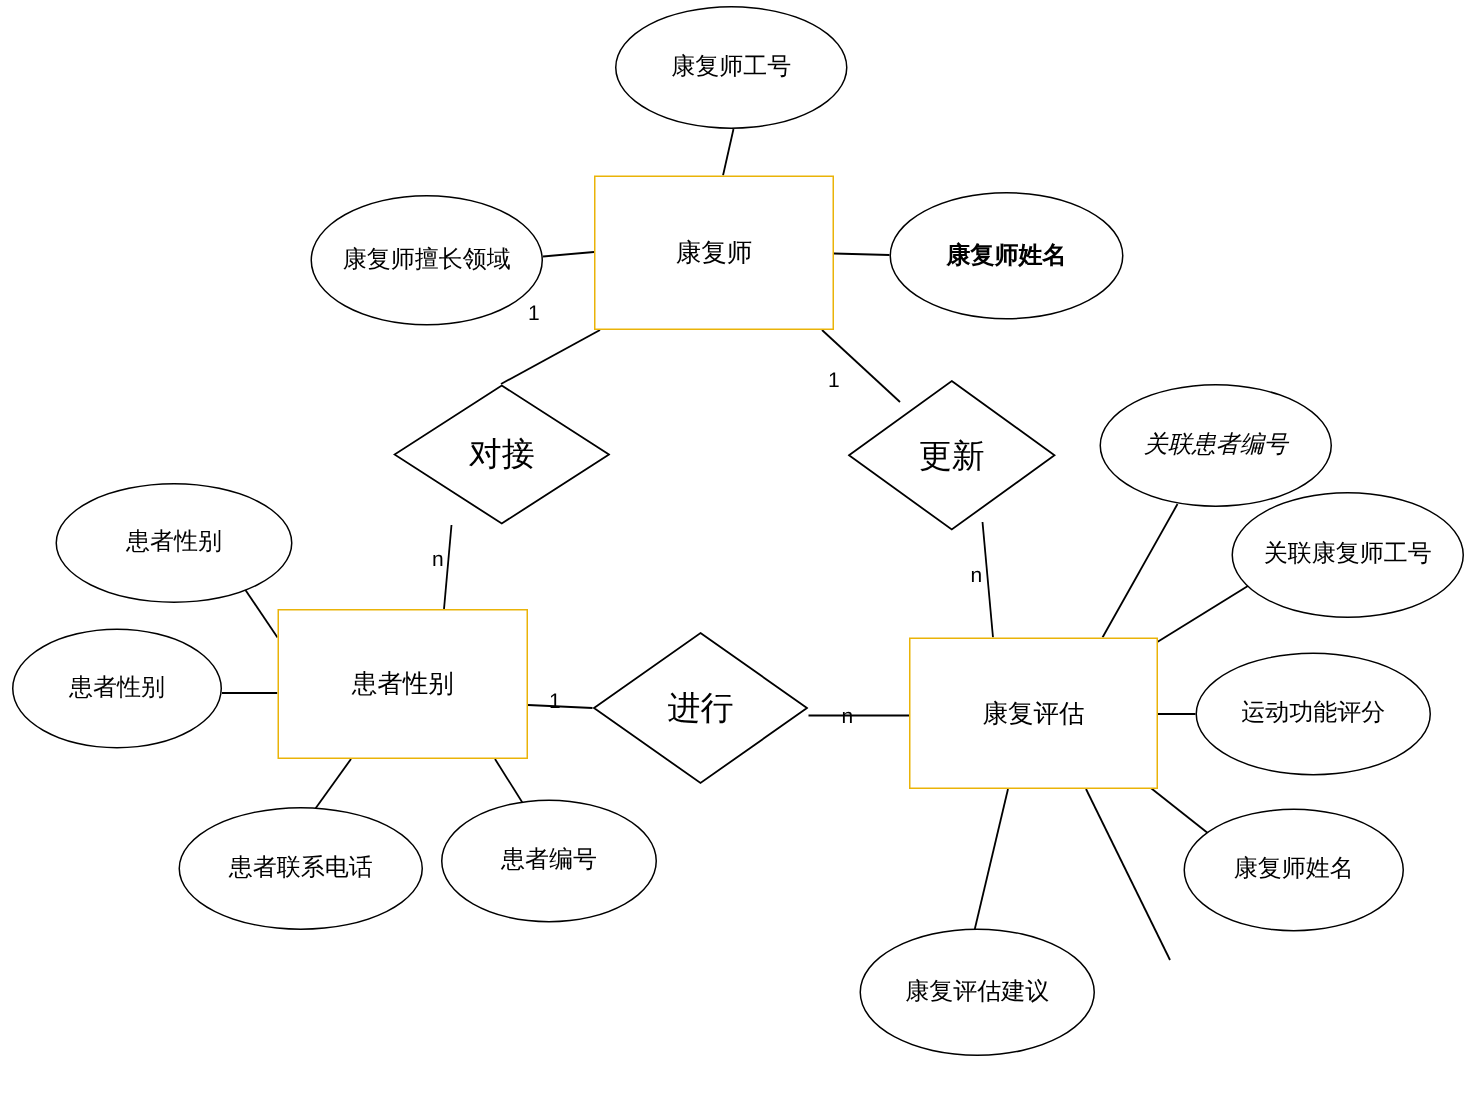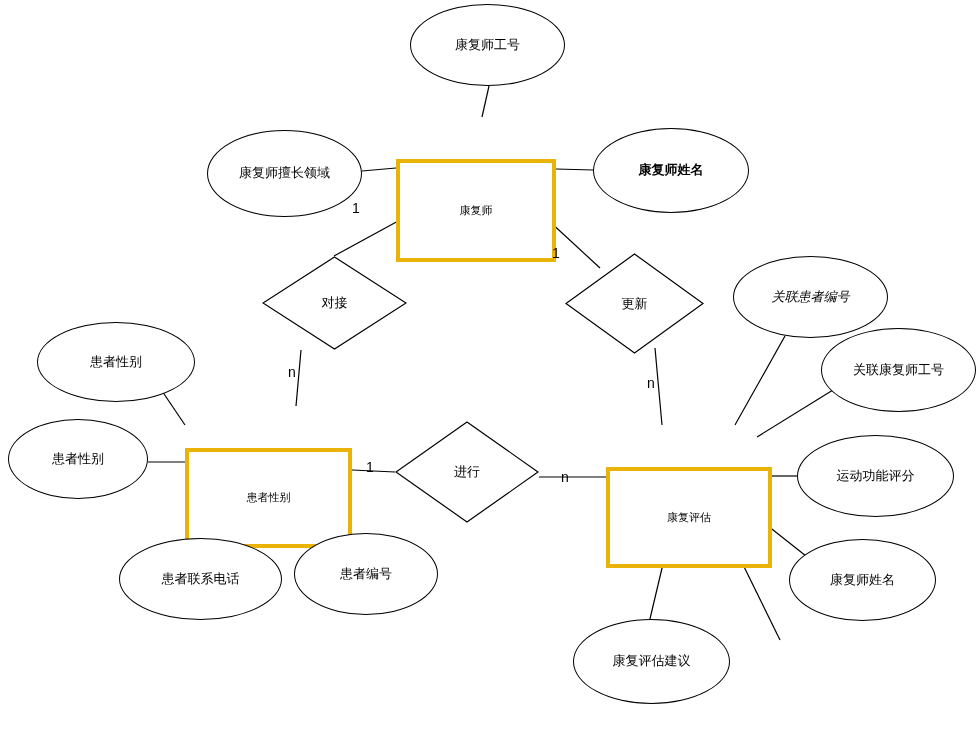--- a/index.html
+++ b/index.html
@@ -26,30 +26,29 @@
     position: absolute;
     box-sizing: border-box;
     display: flex;
     align-items: center;
     justify-content: center;
     text-align: center;
     color: #000000;
     line-height: 1.25;
   }
   .entity {
-    border: 4px solid #eab308;
-    background: #ffffff;
-    font-size: 11px;
-    margin-top: 42px;
+    border: 1px solid #eab308;
+    background: #ffffff;
+    font-size: 17px;
   }
   .ellipse {
     border: 1px solid #000000;
     border-radius: 50%;
     background: #ffffff;
-    font-size: 13px;
+    font-size: 16px;
     padding: 2px 6px;
   }
   .diamond-wrap {
     position: absolute;
   }
   .diamond-box {
     position: absolute;
     left: 0;
     top: 0;
     width: 100%;
@@ -57,21 +56,21 @@
   }
   .diamond-label {
     position: absolute;
     left: 0;
     top: 0;
     width: 100%;
     height: 100%;
     display: flex;
     align-items: center;
     justify-content: center;
-    font-size: 13px;
+    font-size: 22px;
     color: #000000;
   }
   .card {
     position: absolute;
     font-size: 14px;
     color: #000000;
     background: transparent;
     white-space: nowrap;
   }
 </style>

